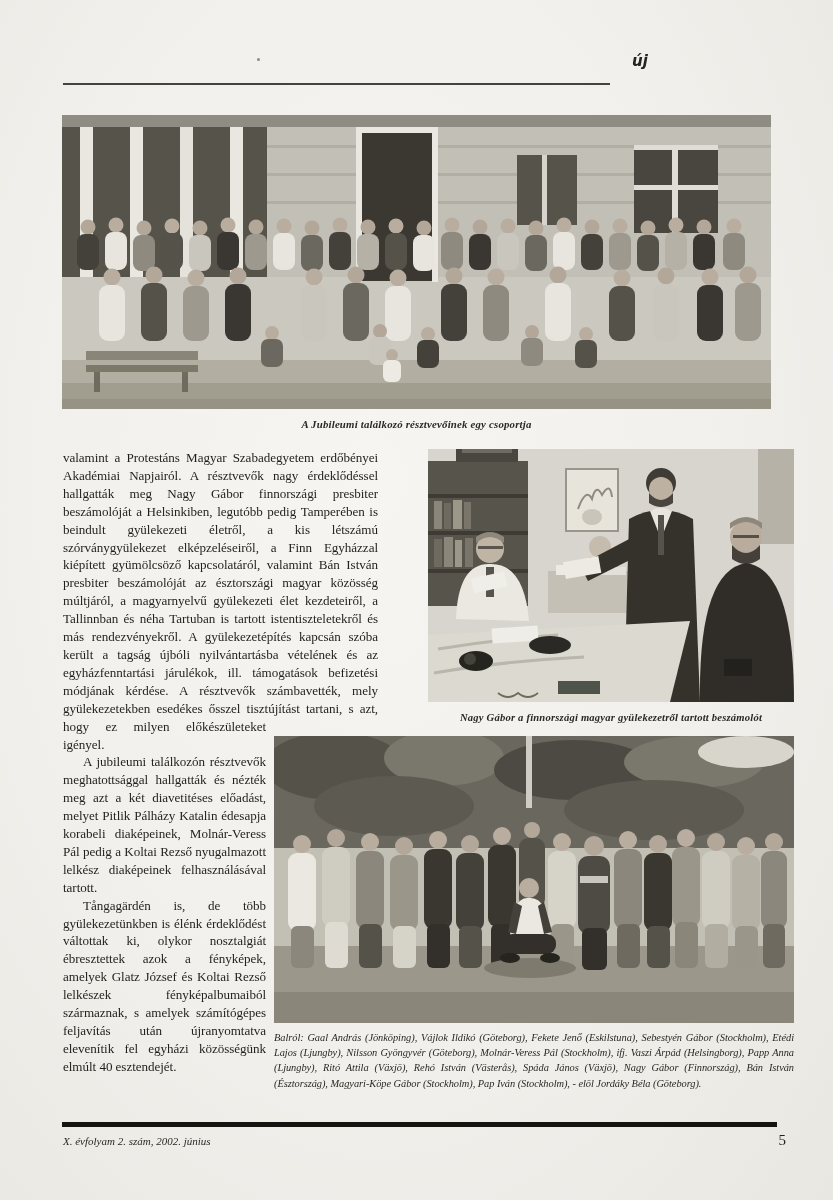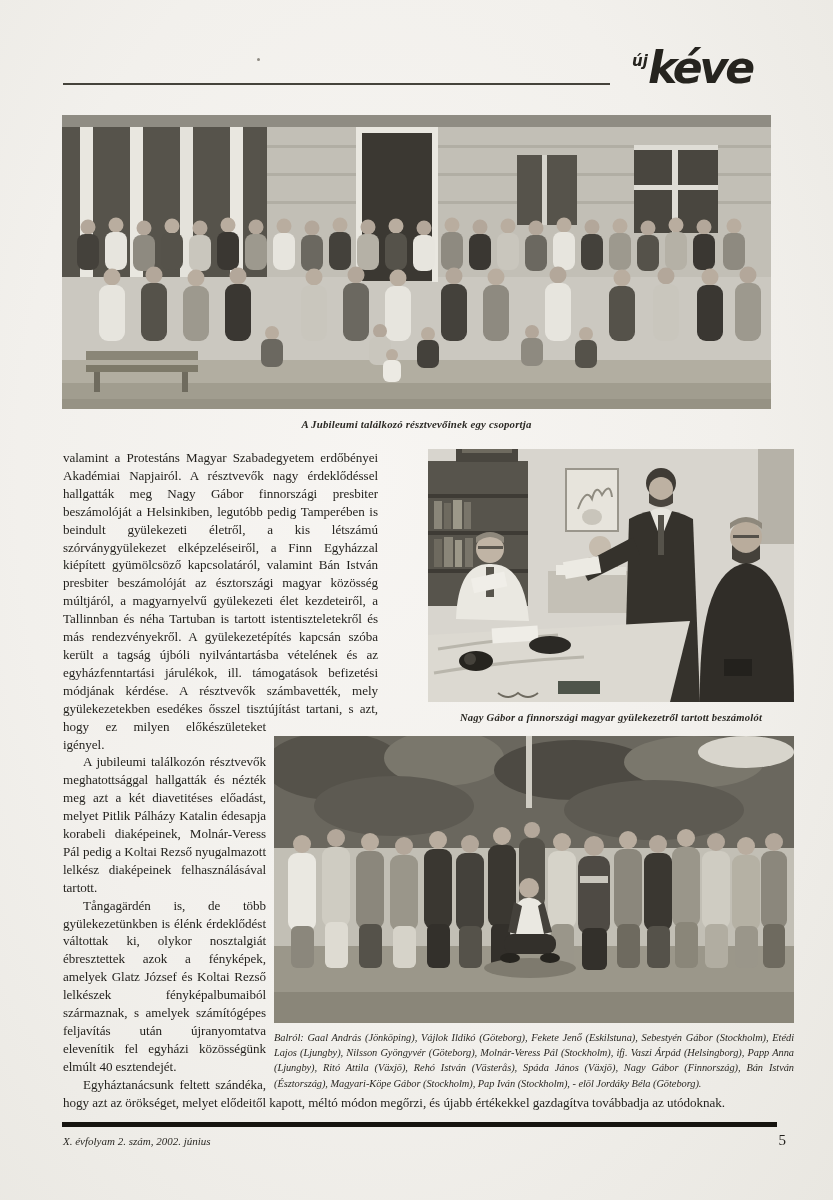--- a/index.html
+++ b/index.html
@@ -38,21 +38,20 @@
 </head>
 <body>
 
 <div class="page">
 
   <div class="speck"></div>
   <div class="header-rule"></div>
 
   <div class="masthead">
     <span class="prefix">új</span>
-    <span class="word">kéve</span>
   </div>
 
   <figure class="fig-top">
     <svg class="photo" viewBox="0 0 709 294" preserveAspectRatio="none">
       <rect width="709" height="294" fill="#cbc8c0"></rect>
       <rect width="709" height="12" fill="#8f8c83"></rect>
       <rect x="0" y="12" width="205" height="150" fill="#56534b"></rect>
       <rect x="18" y="12" width="13" height="150" fill="#e9e7e0"></rect>
       <rect x="68" y="12" width="13" height="150" fill="#e9e7e0"></rect>
       <rect x="118" y="12" width="13" height="150" fill="#e4e2db"></rect>
@@ -311,20 +310,19 @@
           <ellipse cx="236" cy="222" rx="10" ry="5" fill="#26241f"></ellipse>
           <ellipse cx="276" cy="222" rx="10" ry="5" fill="#26241f"></ellipse>
         </g>
       </svg>
       <figcaption class="cap-names">Balról: Gaal András (Jönköping), Vájlok Ildikó (Göteborg), Fekete Jenő (Eskilstuna), Sebestyén Gábor (Stockholm), Etédi Lajos (Ljungby), Nilsson Gyöngyvér (Göteborg), Molnár-Veress Pál (Stockholm), ifj. Vaszi Árpád (Helsingborg), Papp Anna (Ljungby), Ritó Attila (Växjö), Rehó István (Västerås), Spáda János (Växjö), Nagy Gábor (Finnország), Bán István (Észtország), Magyari-Köpe Gábor (Stockholm), Pap Iván (Stockholm), - elöl Jordáky Béla (Göteborg).</figcaption>
     </figure>
 
     <p>valamint a Protestáns Magyar Szabadegyetem erdőbényei Akadémiai Napjairól. A résztvevők nagy érdeklődéssel hallgatták meg Nagy Gábor finnországi presbiter beszámolóját a Helsinkiben, legutóbb pedig Tamperében is beindult gyülekezeti életről, a kis létszámú szórványgyülekezet elképzeléseiről, a Finn Egyházzal kiépített gyümölcsöző kapcsolatáról, valamint Bán István presbiter beszámolóját az észtországi magyar közösség múltjáról, a magyarnyelvű gyülekezeti élet kezdeteiről, a Tallinnban és néha Tartuban is tartott istentiszteletekről és más rendezvényekről. A gyülekezetépítés kapcsán szóba került a tagság újbóli nyilvántartásba vételének és az egyházfenntartási járulékok, ill. támogatások befizetési módjának kérdése. A résztvevők számbavették, mely gyülekezetekben esedékes ősszel tisztújítást tartani, s azt, hogy ez milyen előkészületeket igényel.</p>
     <p class="indent">A jubileumi találkozón résztvevők meghatottsággal hallgatták és nézték meg azt a két diavetitéses előadást, melyet Pitlik Pálházy Katalin édesapja korabeli diaképeinek, Molnár-Veress Pál pedig a Koltai Rezső nyugalmazott lelkész diaképeinek felhasználásával tartott.</p>
     <p class="indent">Tångagärdén is, de több gyülekezetünkben is élénk érdeklődést váltottak ki, olykor nosztalgiát ébresztettek azok a fényképek, amelyek Glatz József és Koltai Rezső lelkészek fényképalbumaiból származnak, s amelyek számítógépes feljavítás után újranyomtatva elevenítik fel egyházi közösségünk elmúlt 40 esztendejét.</p>
-    <p class="indent">Egyháztanácsunk feltett szándéka, hogy azt az örökséget, melyet elődeitől kapott, méltó módon megőrzi, és újabb értékekkel gazdagítva továbbadja az utódoknak.</p>
   </div>
 
   <div class="footer-rule"></div>
   <div class="footer-issue">X. évfolyam 2. szám, 2002. június</div>
   <div class="page-number">5</div>
 
 </div>
 
 </body></html>

